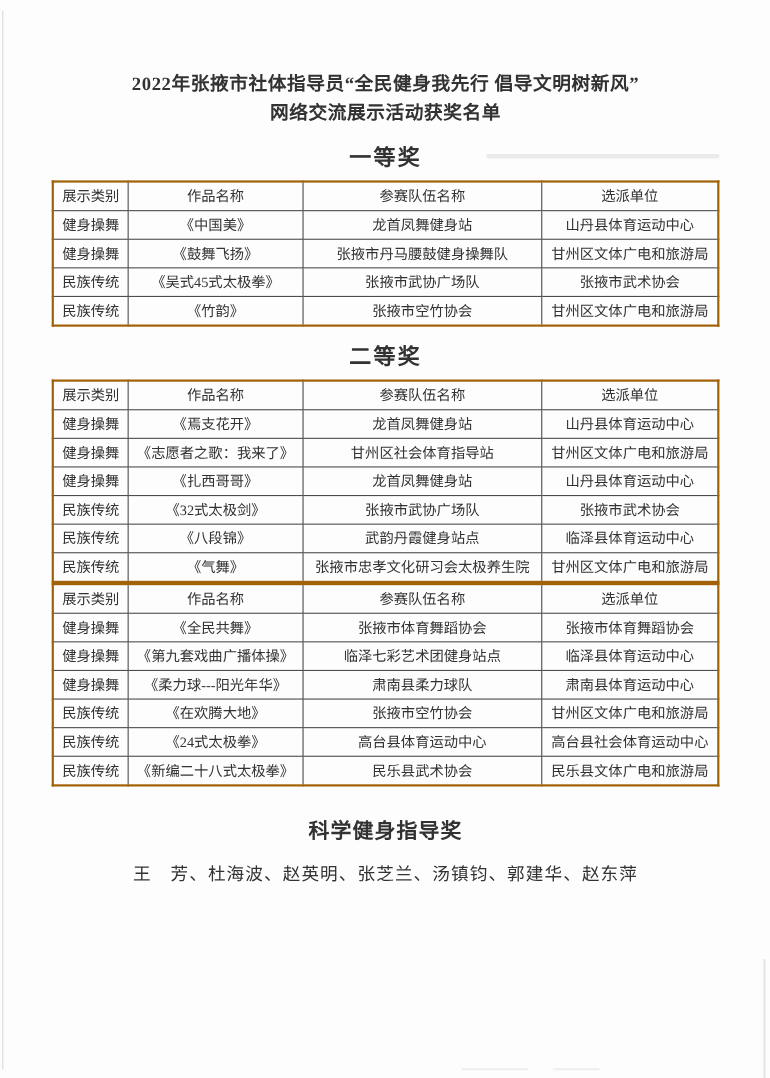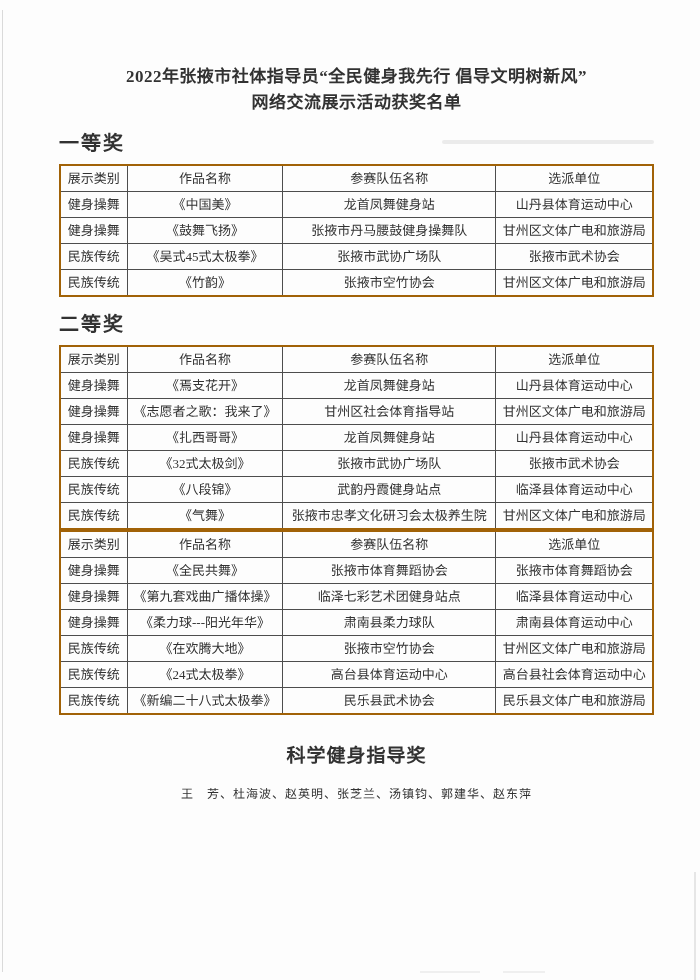--- a/index.html
+++ b/index.html
@@ -12,30 +12,30 @@
     background: #fdfdfd;
     position: relative;
     overflow: hidden;
     font-family: "Liberation Serif", "DejaVu Serif", serif;
     color: #323232;
   }
   .page {
     position: relative;
     padding: 64px 46px 0 47px;
     box-sizing: border-box;
-    margin-left: 12px;
   }
   .doc-title {
     text-align: center;
     font-weight: bold;
     font-size: 17px;
     line-height: 26px;
     letter-spacing: 0.5px;
   }
   .award-heading {
+    text-align: center;
     font-size: 20px;
     font-weight: bold;
     margin: 11px 0 8px 0;
     letter-spacing: 2px;
   }
   table.award-table {
     width: 100%;
     border-collapse: collapse;
     table-layout: fixed;
     font-size: 13px;
@@ -68,21 +68,21 @@
   .extra-org .lines { margin-top: 9px; }
   .org-line {
     text-align: center;
     font-size: 15.5px;
     line-height: 23px;
   }
   .extra-names { margin-top: 25px; }
   .extra-names .lines { margin-top: 15px; }
   .names-line {
     text-align: center;
-    font-size: 12px;
+    font-size: 16px;
     line-height: 25px;
     letter-spacing: 1px;
   }
   
   .artifact { position: absolute; pointer-events: none; }
   .edge-left   { left: 2px;  top: 10px;  width: 1px;  height: 962px; background: #dadada; }
   .edge-right  { left: 694px; top: 872px; width: 2px; height: 108px; background: #e6e6e6; }
   .smudge-top  { left: 442px; top: 140px; width: 212px; height: 4px; background: #ebebeb; border-radius: 2px; }
   .smudge-b1   { left: 420px; top: 971px; width: 60px; height: 2px; background: #efefef; }
   .smudge-b2   { left: 503px; top: 971px; width: 42px; height: 2px; background: #efefef; }

